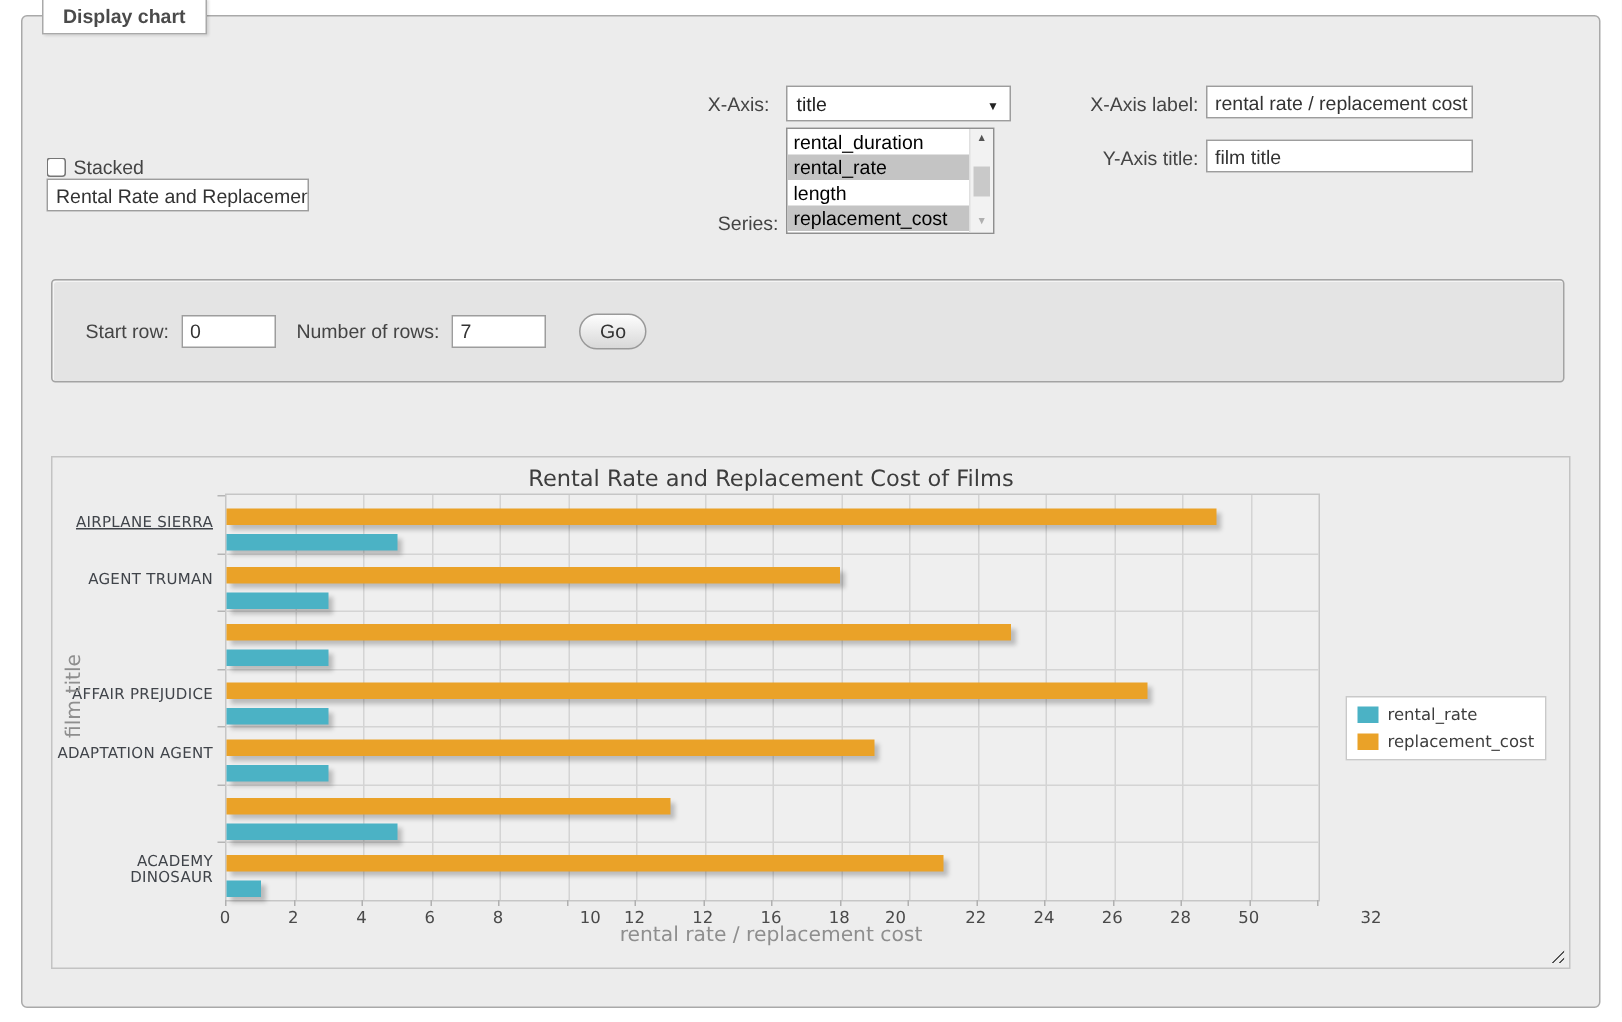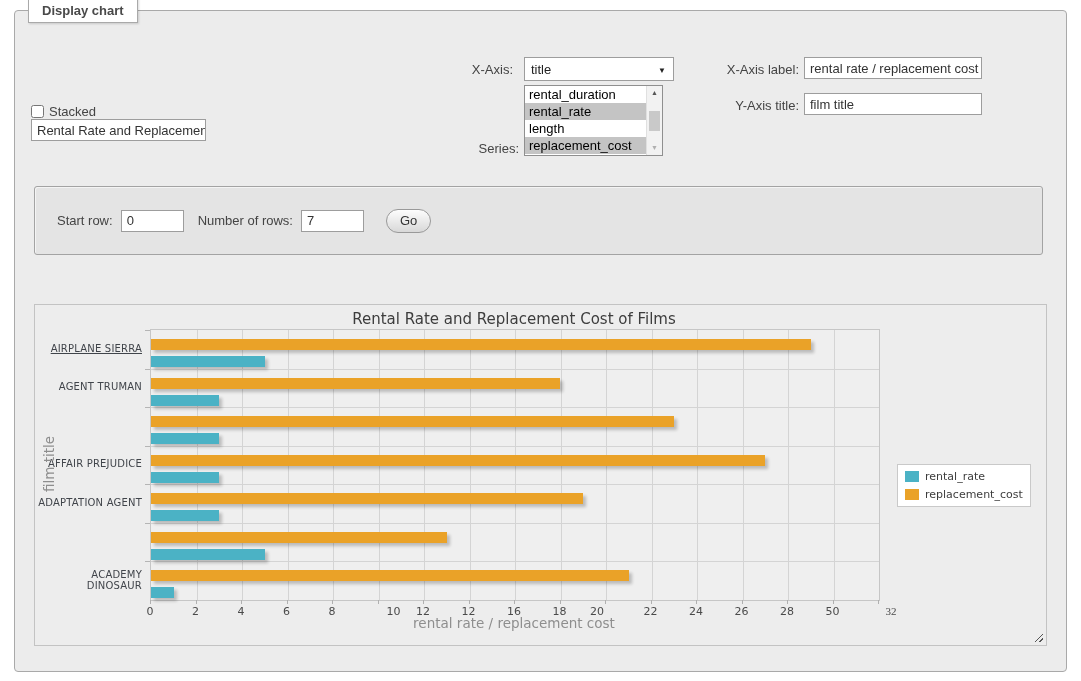--- a/index.html
+++ b/index.html
@@ -192,21 +192,21 @@
         <div class="xticklbl" style="left: 500.5px;">22</div>
         <div class="xtickmark" style="left: 546px;"></div>
         <div class="xticklbl" style="left: 546px;">24</div>
         <div class="xtickmark" style="left: 591.5px;"></div>
         <div class="xticklbl" style="left: 591.5px;">26</div>
         <div class="xtickmark" style="left: 637px;"></div>
         <div class="xticklbl" style="left: 637px;">28</div>
         <div class="xtickmark" style="left: 682.5px;"></div>
         <div class="xticklbl" style="left: 682.5px;">50</div>
         <div class="xtickmark" style="left: 728px;"></div>
-        <div class="xticklbl" style="left: 741px; font-family: Liberation Serif, serif;">32</div>
+        <div class="xticklbl" style="left: 764px;">32</div>
       </div>
     <div class="axis-x">rental rate / replacement cost</div>
     <div class="legend">
       <div class="lg-row">
         <span class="lg-swatch" style="background: rgb(75, 178, 197);"></span>
         <span class="lg-label">rental_rate</span>
       </div>
       <div class="lg-row">
         <span class="lg-swatch" style="background: rgb(234, 162, 40);"></span>
         <span class="lg-label">replacement_cost</span>

